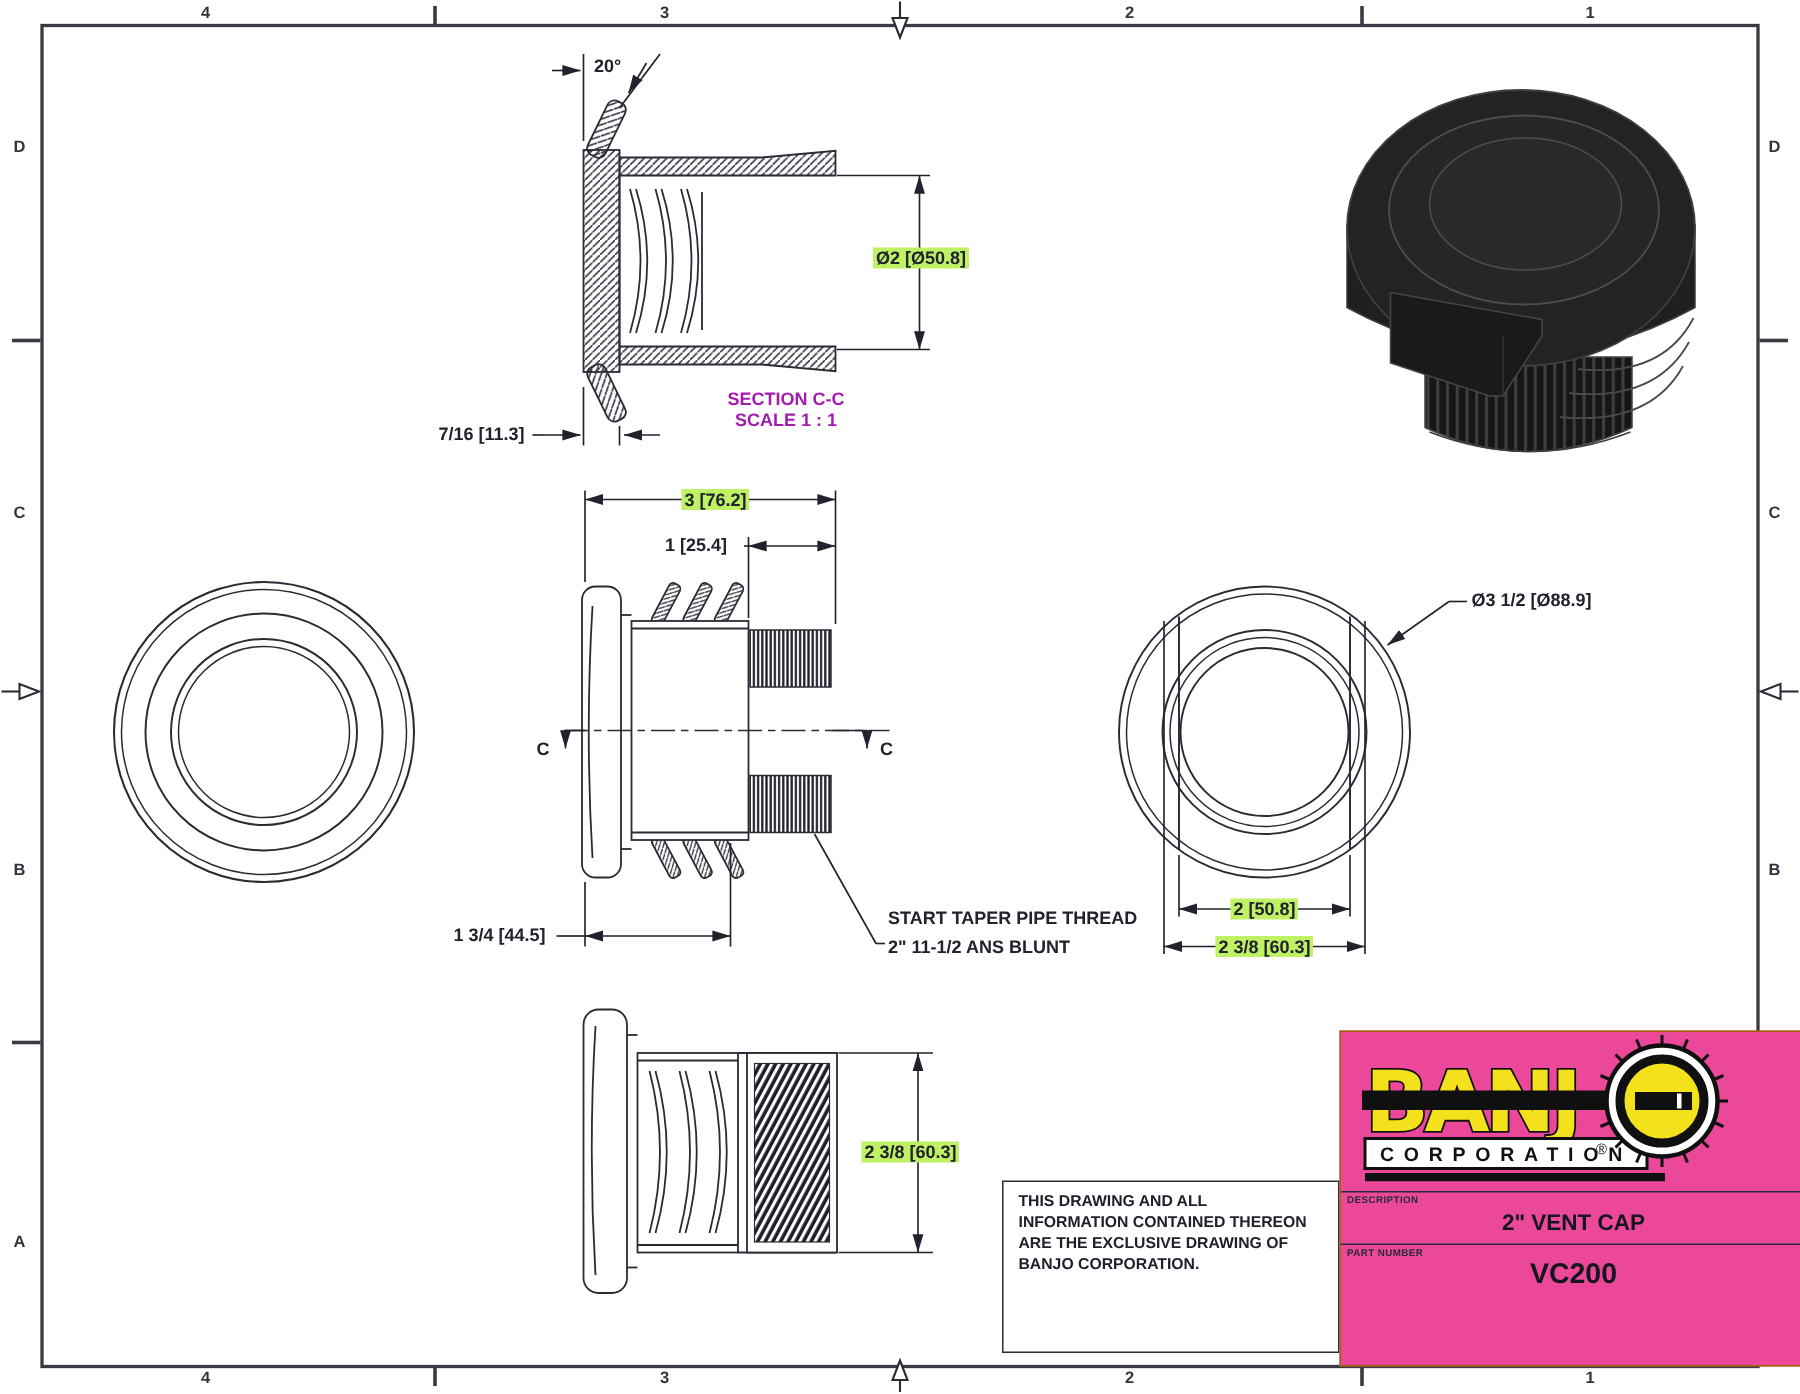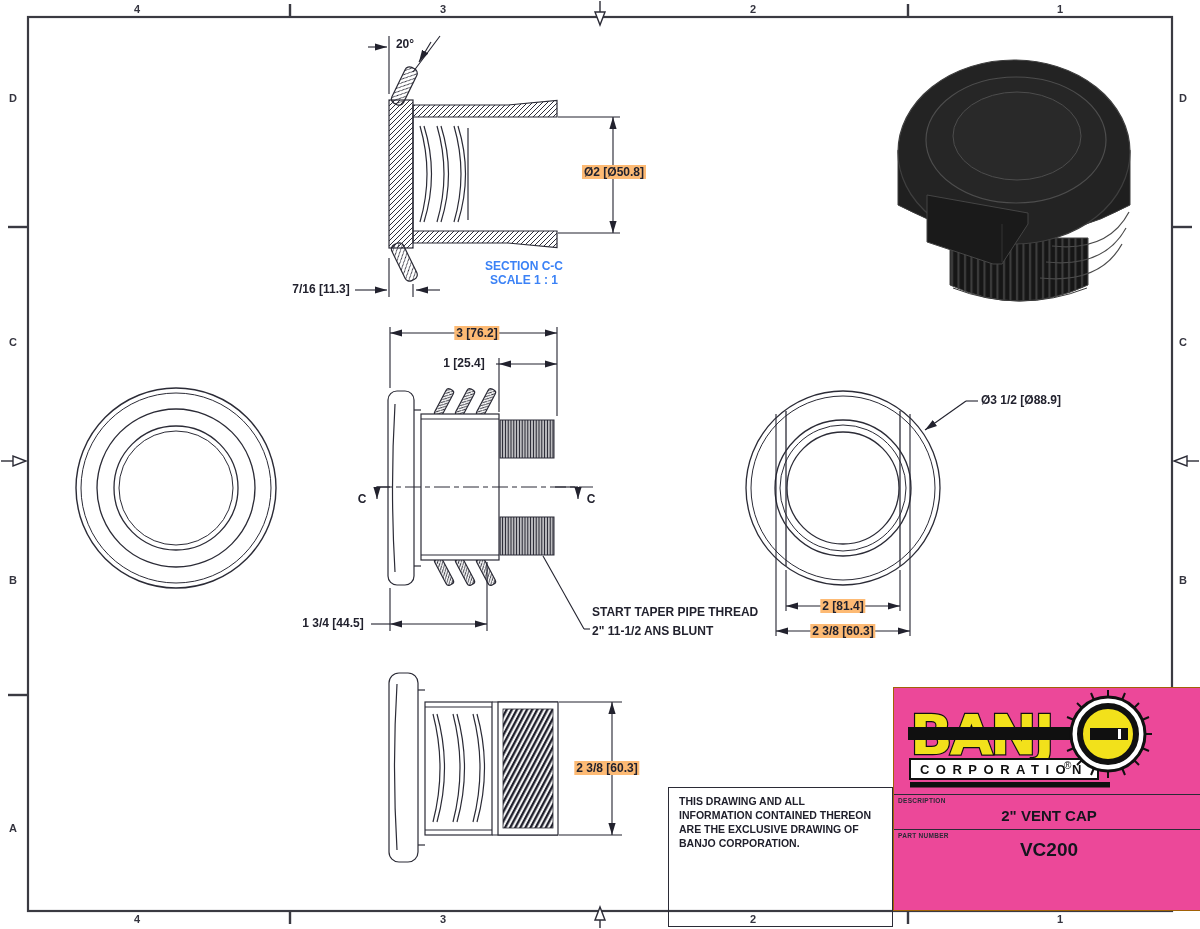--- a/index.html
+++ b/index.html
@@ -3,25 +3,25 @@
 <meta charset="utf-8">
 <style>
   html,body{margin:0;padding:0;background:#ffffff;}
   .sheet{position:relative;width:1200px;height:929px;background:#ffffff;overflow:hidden;
          font-family:"Liberation Sans",sans-serif;}
   .lines{position:absolute;left:0;top:0;}
   .zone{position:absolute;font:bold 11px "Liberation Sans",sans-serif;color:#34343f;
         transform:translate(-50%,-50%);}
   .dimtext{position:absolute;font:bold 12px "Liberation Sans",sans-serif;color:#22222e;
            white-space:nowrap;transform:translate(-50%,-50%);letter-spacing:0;}
-  .dimtext.bg{background:#fdba74;padding:0 2px;}
+  .dimtext.bg{background:#bef264;padding:0 2px;}
   .dimtext.leftal{transform:translate(0,-50%);text-align:center;}
-  .seclabel{position:absolute;font:bold 12px "Liberation Sans",sans-serif;color:#3b82f6;
+  .seclabel{position:absolute;font:bold 12px "Liberation Sans",sans-serif;color:#a21caf;
             white-space:nowrap;transform:translate(-50%,-50%);}
-  .notes-box{position:absolute;left:668px;top:787px;width:225px;height:140px;
+  .notes-box{position:absolute;left:668px;top:787px;width:225px;height:115px;
              border:1.6px solid #2b2b36;box-sizing:border-box;}
   .notes-par{position:absolute;left:10px;width:208px;font:bold 10.5px "Liberation Sans",sans-serif;
              color:#20202c;line-height:14px;}
   .title-block{position:absolute;left:893px;top:687px;width:312px;height:224px;
                border:1px solid #a16207;box-sizing:border-box;background:#ec4899;}
   .tb-row{position:relative;box-sizing:border-box;width:100%;}
   .tb-logo{height:106px;}
   .tb-address{height:50px;border-top:1.6px solid #2b2b36;text-align:center;
               font:bold 8.5px "Liberation Sans",sans-serif;color:#1c1c28;line-height:11px;
               padding-top:4px;}
@@ -239,21 +239,21 @@
 
 <div class="dimtext bg" style="left:477px;top:333px">3 [76.2]</div>
 <div class="dimtext" style="left:464px;top:363px">1 [25.4]</div>
 <div class="dimtext" style="left:333px;top:623px">1 3/4 [44.5]</div>
 <div class="dimtext" style="left:362px;top:499px">C</div>
 <div class="dimtext" style="left:591px;top:499px">C</div>
 <div class="dimtext leftal" style="left:592px;top:631px">2" 11-1/2  ANS BLUNT</div>
 <div class="dimtext leftal" style="left:592px;top:612px">START TAPER PIPE THREAD</div>
 
 <div class="dimtext leftal" style="left:981px;top:400px">Ø3 1/2 [Ø88.9]</div>
-<div class="dimtext bg" style="left:843px;top:606px">2 [81.4]</div>
+<div class="dimtext bg" style="left:843px;top:606px">2 [50.8]</div>
 <div class="dimtext bg" style="left:843px;top:631px">2 3/8 [60.3]</div>
 
 <div class="dimtext bg" style="left:607px;top:768px">2 3/8 [60.3]</div>
 
 <div class="notes-box">
   <div class="notes-par" style="top:6px">
     <div>THIS DRAWING AND ALL</div>
     <div>INFORMATION CONTAINED THEREON</div>
     <div>ARE THE EXCLUSIVE DRAWING OF</div>
     <div>BANJO CORPORATION.</div>

